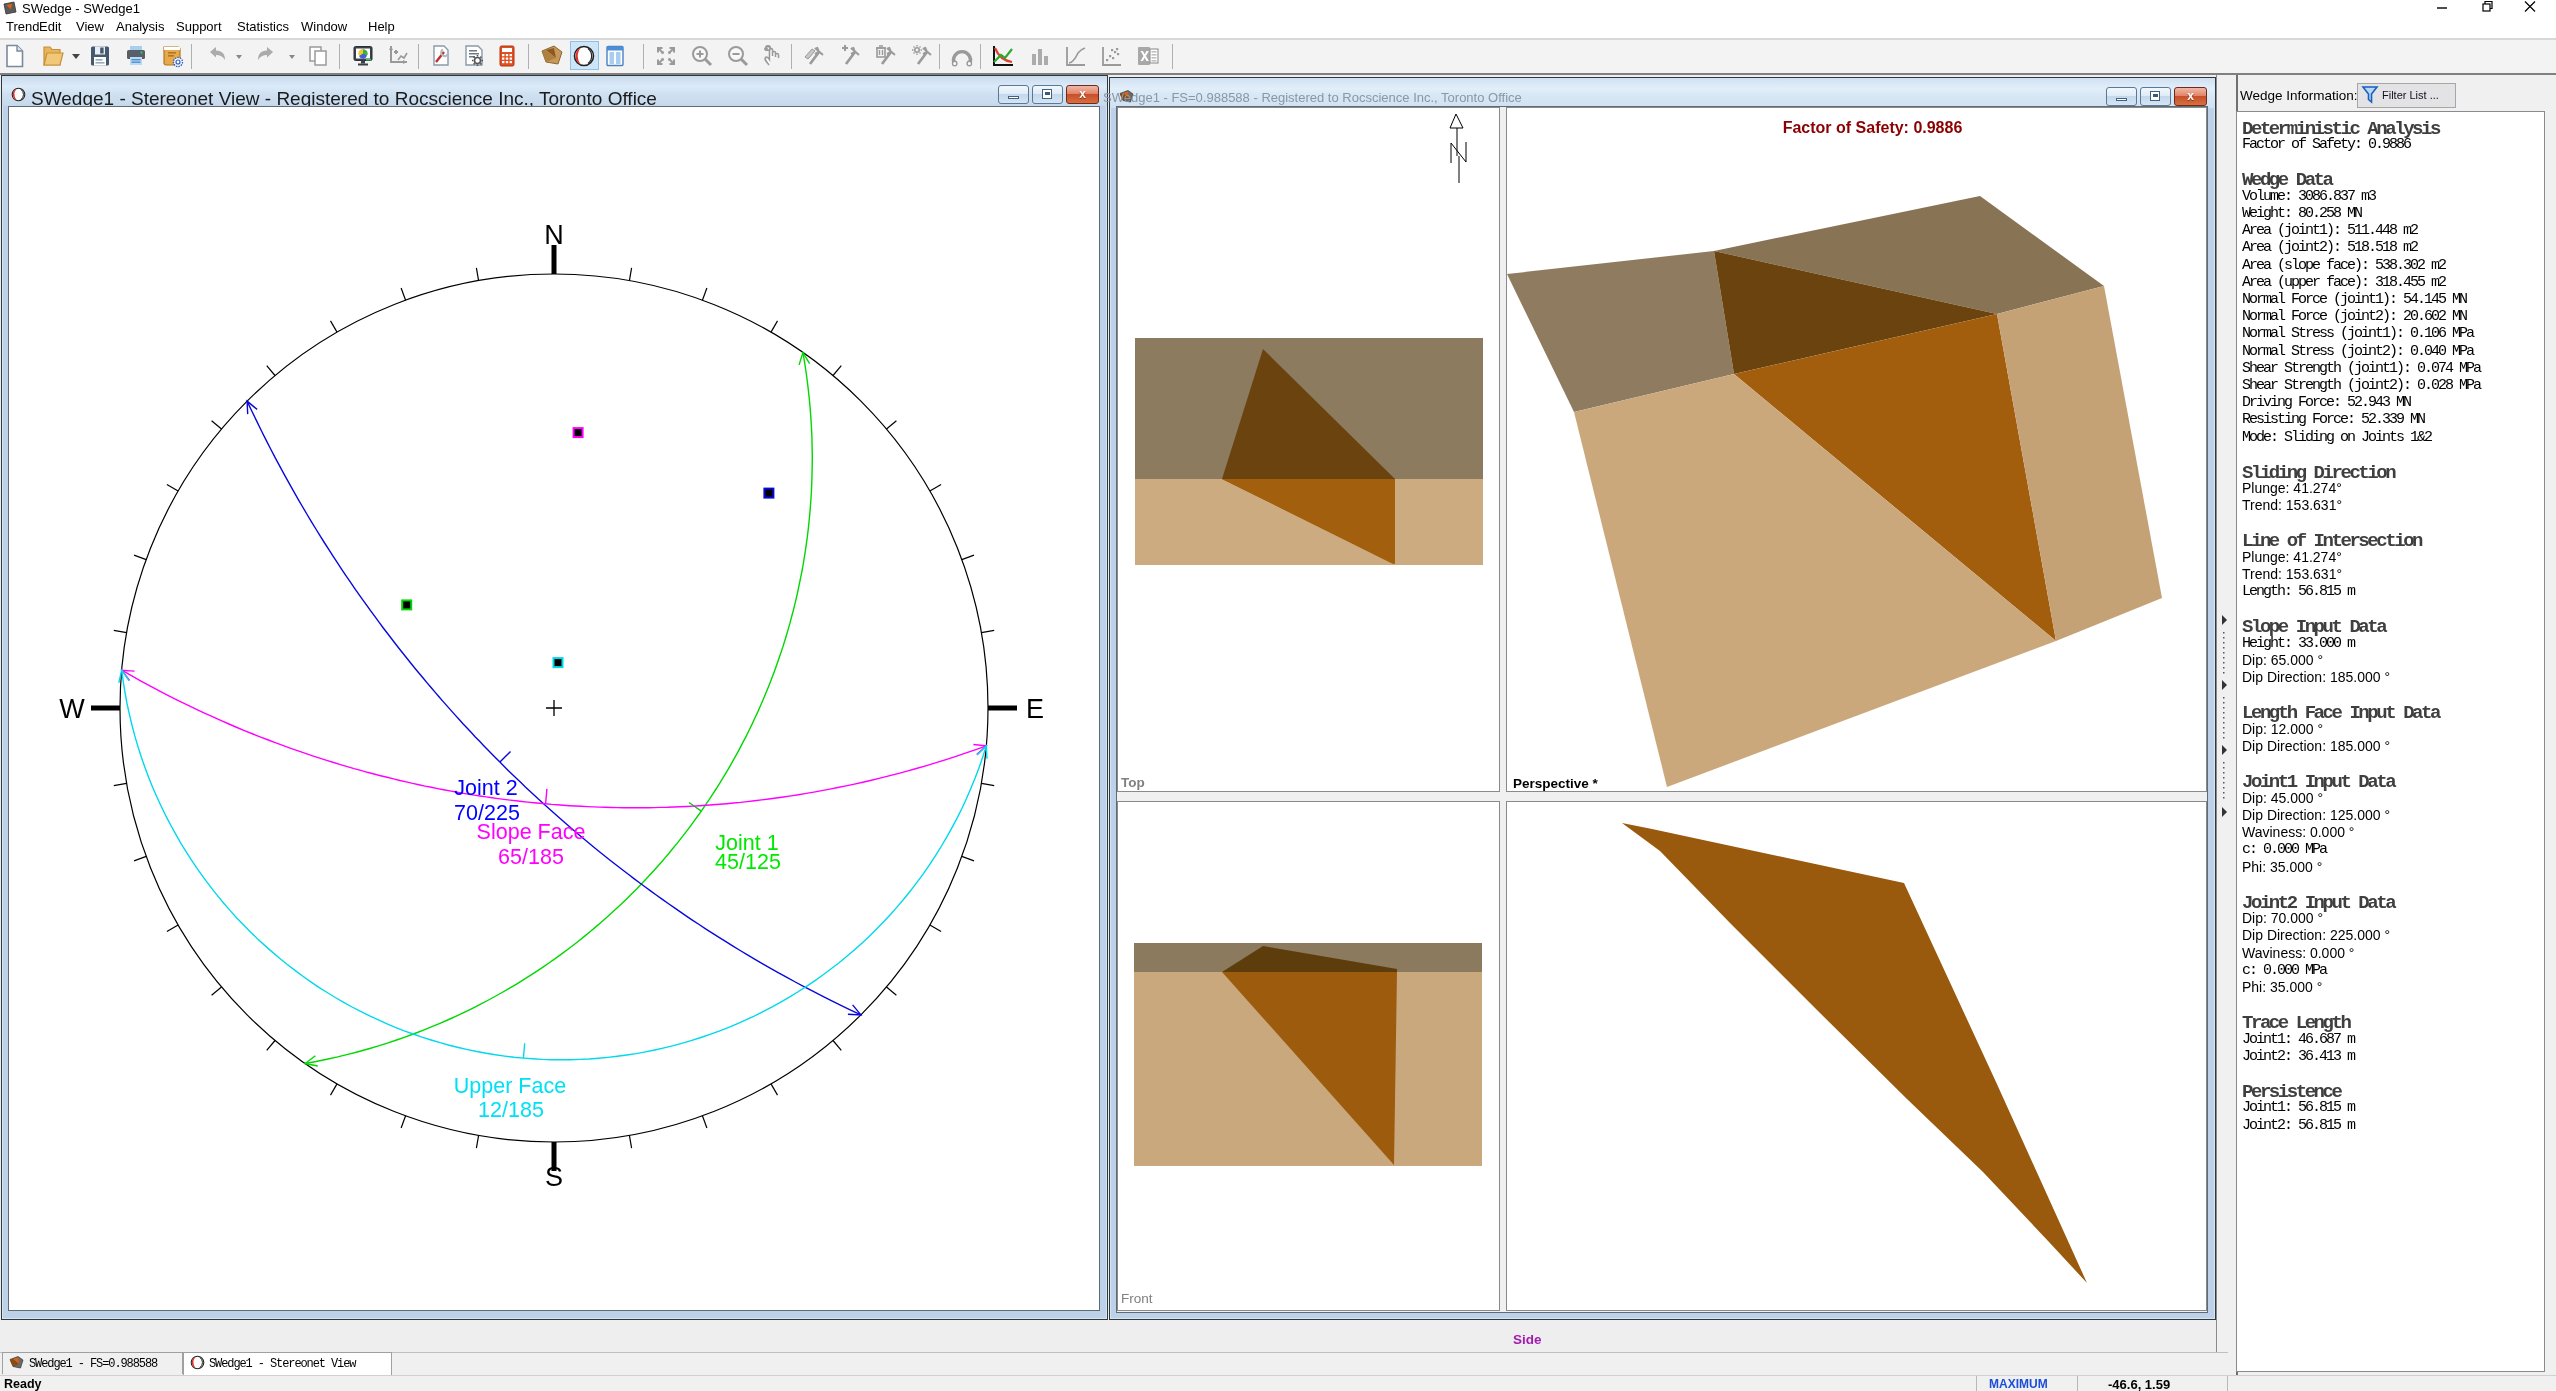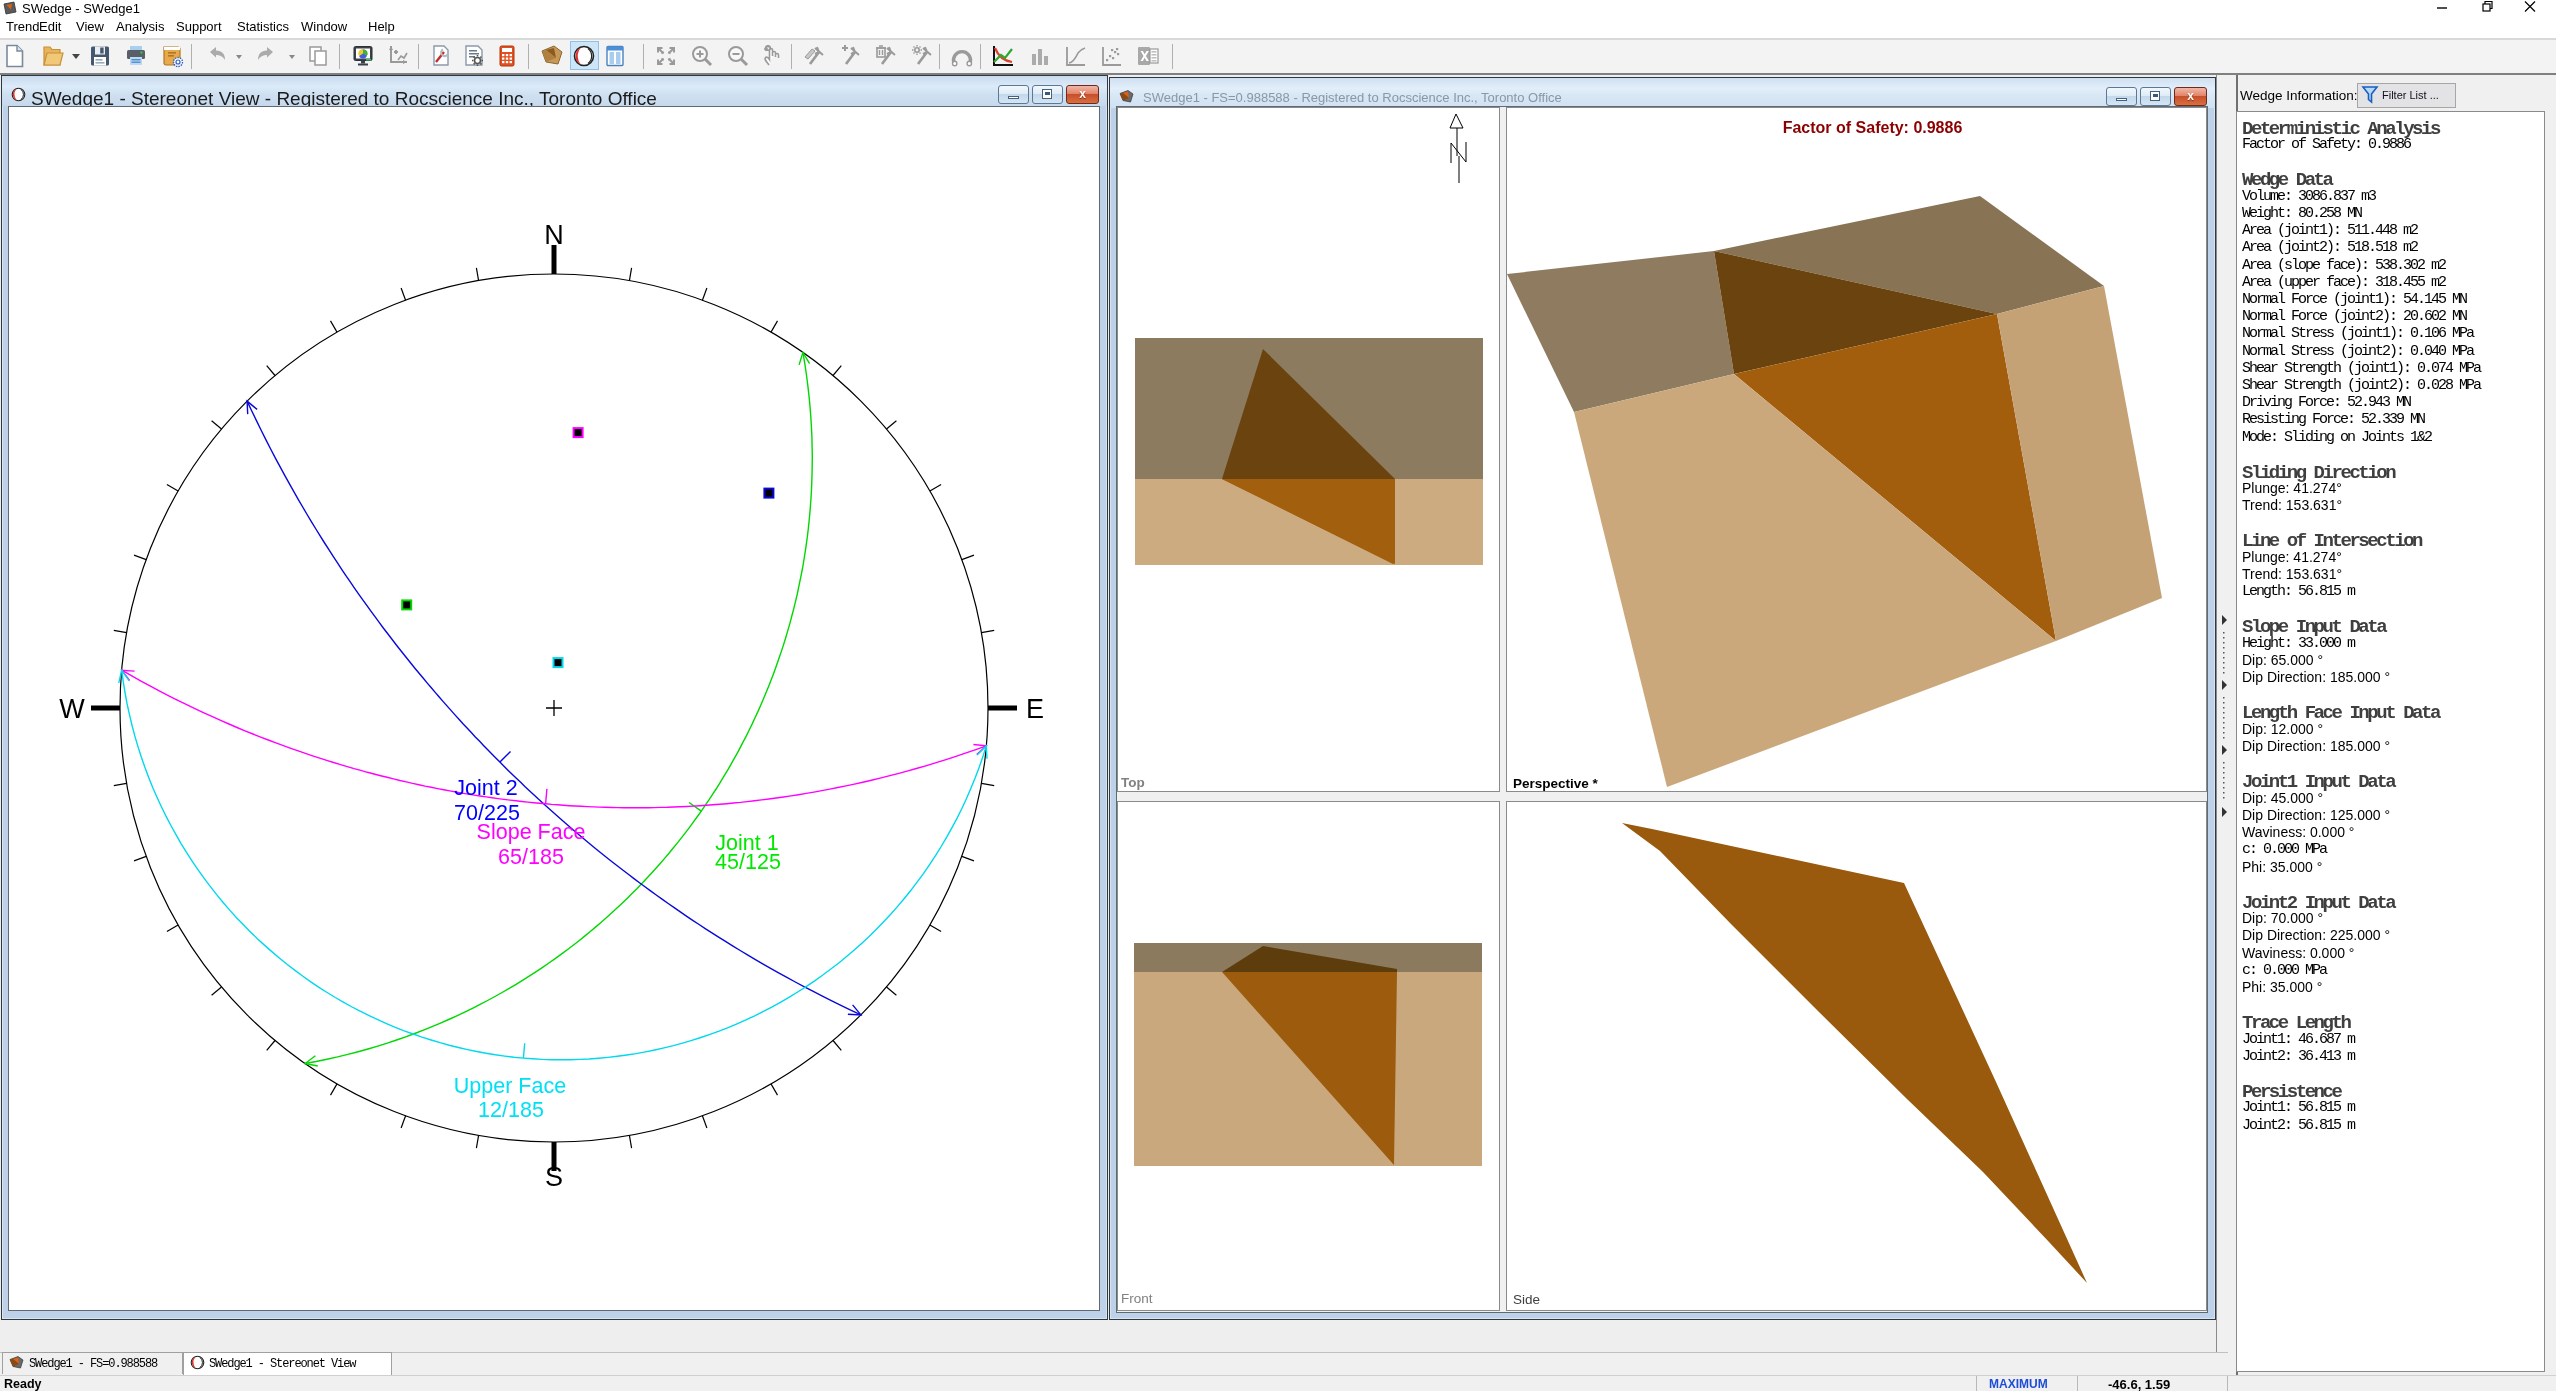--- a/index.html
+++ b/index.html
@@ -340,36 +340,36 @@
       <text x="502" y="1010" fill="#00e0f4" text-anchor="middle">12/185</text>
     </g>
   </svg>
 <div class="abs" style="left:1109px;top:77px;width:1107px;height:1243px;background:#bdd2e8;border:1px solid #30383f;box-shadow:inset 0 0 0 1px rgba(255,255,255,.4)"></div>
 <div class="abs" style="left:1110px;top:78px;width:1105px;height:30px;background:linear-gradient(#d0e0f1,#e2eefa 35%,#d8e7f5 60%,#cfe1f2)"></div>
 <svg class="abs" style="left:1119px;top:89px" width="15" height="15" viewBox="0 0 15 15">
     <path d="M1 4.5 L9 1.5 L14 5 L11.5 13 L4 11.5 Z" fill="#6a6a6a" stroke="#333" stroke-width="0.7"></path>
     <path d="M4 4 L9 2.5 L10 9 Z" fill="#e06010"></path>
     <path d="M1 4.5 L4 4 L10 9 L4 11.5 Z" fill="#8a4a10"></path>
   </svg>
-<div class="abs" style="left:1143px;top:89.5px;font-size:13px;color:#8a97a4;white-space:nowrap">SWedge1 - FS=0.988588 - Registered to Rocscience Inc., Toronto Office</div>
+<div class="abs" style="left:1103px;top:89.5px;font-size:13px;color:#8a97a4;white-space:nowrap">SWedge1 - FS=0.988588 - Registered to Rocscience Inc., Toronto Office</div>
 <div class="abs" style="left:2106px;top:87px;width:31px;height:19px;background:linear-gradient(#f2f7fc,#dfecf7 45%,#c3d8ec 50%,#d4e5f4);border:1px solid #5c7894;border-radius:3px"></div>
 <div class="abs" style="left:2116px;top:98px;width:11px;height:3px;background:#fff;border:1px solid #46617c"></div>
 <div class="abs" style="left:2140px;top:87px;width:31px;height:19px;background:linear-gradient(#f2f7fc,#dfecf7 45%,#c3d8ec 50%,#d4e5f4);border:1px solid #5c7894;border-radius:3px"></div>
 <div class="abs" style="left:2150px;top:91px;width:10px;height:10px;background:#fff;border:1px solid #46617c"></div>
 <div class="abs" style="left:2152.5px;top:94px;width:5px;height:3px;background:#3a5a7a"></div>
 <div class="abs" style="left:2174px;top:87px;width:33px;height:19px;background:linear-gradient(#f0b8a8,#e28468 45%,#c64f2c 50%,#d96f3f);border:1px solid #6e2a1a;border-radius:3px;color:#fff;font-weight:bold;font-size:12px;text-align:center;line-height:17px;text-shadow:0 1px 1px #803015">x</div>
 <div class="abs" style="left:1116px;top:106px;width:1092px;height:1207px;background:#f0f0f0;border:1px solid #5f6a75"></div>
 <div class="abs" style="left:1117px;top:107px;width:383px;height:685px;background:#fff;border:1px solid #8a8a8a"></div>
 <div class="abs" style="left:1506px;top:107px;width:701px;height:685px;background:#fff;border:1px solid #8a8a8a"></div>
 <div class="abs" style="left:1117px;top:801px;width:383px;height:510px;background:#fff;border:1px solid #8a8a8a"></div>
 <div class="abs" style="left:1506px;top:801px;width:701px;height:510px;background:#fff;border:1px solid #8a8a8a"></div>
 <div class="abs" style="left:1121px;top:775px;font-size:13.5px;font-weight:bold;color:#808080">Top</div>
 <div class="abs" style="left:1513px;top:776px;font-size:13.5px;font-weight:bold;color:#000">Perspective *</div>
 <div class="abs" style="left:1121px;top:1291px;font-size:13.5px;font-weight:normal;color:#808080">Front</div>
-<div class="abs" style="left:1513px;top:1292px;font-size:13.5px;font-weight:normal;color:#404040">Side</div>
+<div class="abs" style="left:1513px;top:1332px;font-size:13.5px;font-weight:bold;color:#a21caf">Side</div>
 <svg class="abs" style="left:1117px;top:107px" width="383" height="685" viewBox="0 0 383 685">
 <rect x="18" y="231" width="348" height="141" fill="#8d7b60"></rect>
 <rect x="18" y="372" width="348" height="86" fill="#cdab80"></rect>
 <polygon points="146,242 105,372 278,372" fill="#6b430e"></polygon>
 <polygon points="105,372 278,372 278,456 276,457" fill="#a25f0e"></polygon>
 <polygon points="105,372 278,457 278,372" fill="#a25f0e"></polygon>
 </svg>
 <svg class="abs" style="left:1440px;top:110px" width="40" height="80" viewBox="0 0 40 80">
 <g fill="none" stroke="#000" stroke-width="1">
 <path d="M10 18 L16 4 L23 18 Z"></path>

